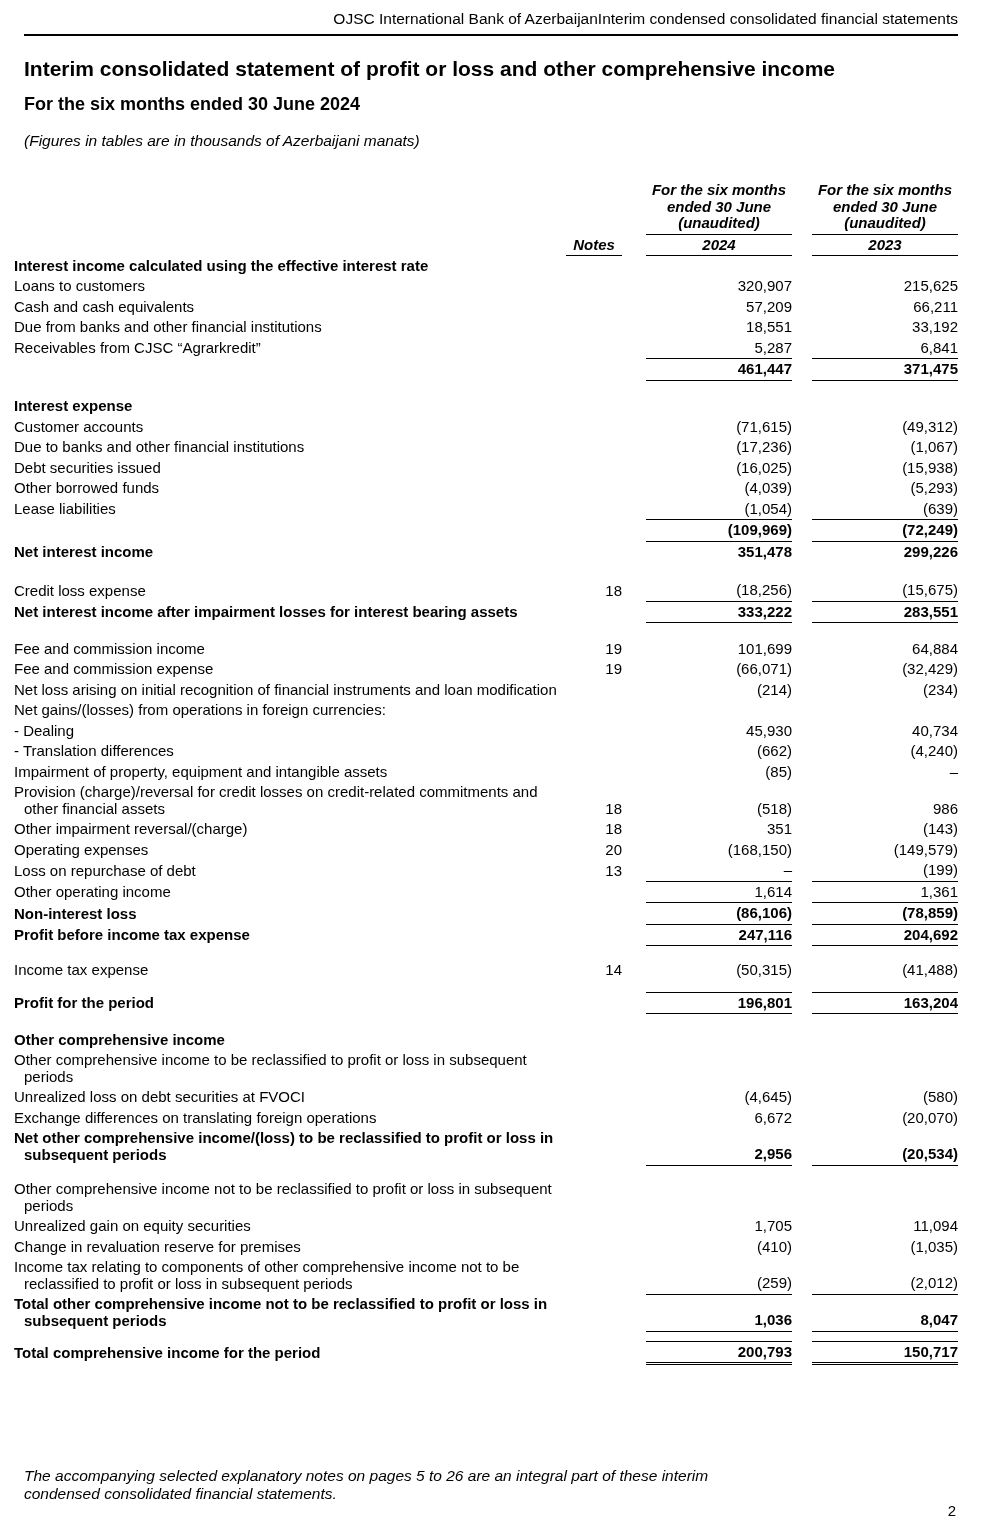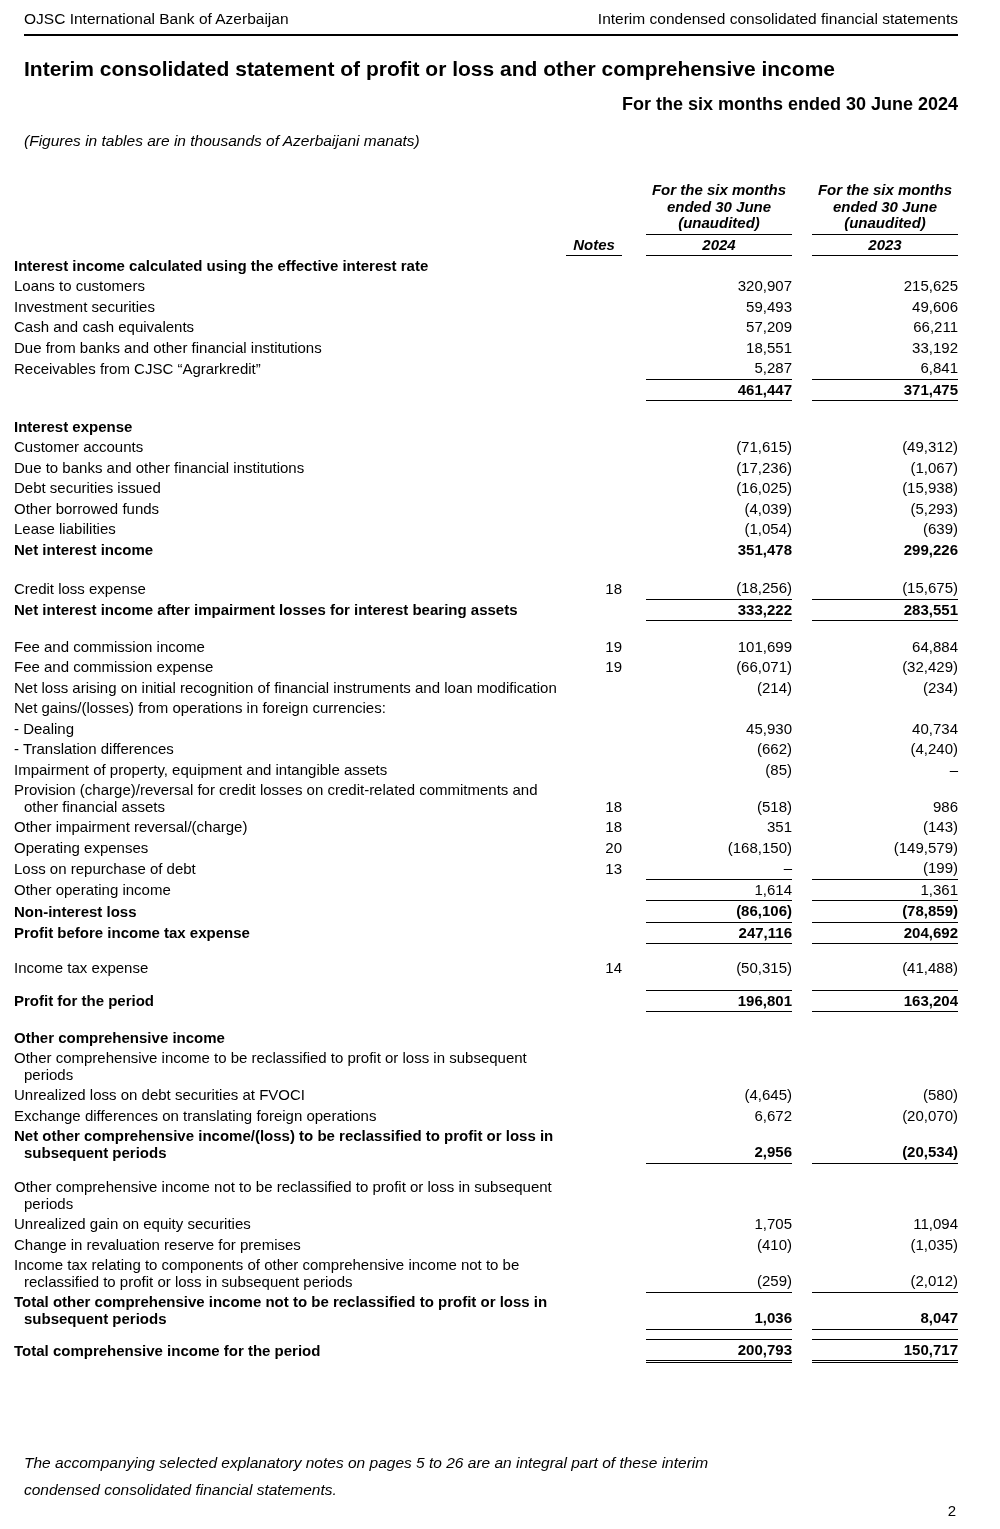--- a/index.html
+++ b/index.html
@@ -7,35 +7,34 @@
   body { font-family:"Liberation Sans", sans-serif; color:#000; }
   .page {
     position:relative;
     width:1000px; height:1529px;
     margin:0 auto;
     background:#ffffff;
     padding:10px 42px 0 24px;
     overflow:hidden;
   }
   .doc-header {
-    display:flex; justify-content:space-between; align-items:flex-end;
+    display:flex; justify-content:flex-end; align-items:flex-end;
     font-size:15.5px;
     padding-bottom:6px;
     border-bottom:2px solid #000;
   }
   .doc-title {
     margin-top:21px;
     font-size:21px;
     font-weight:bold;
   }
   .doc-subtitle {
     margin-top:13px;
     font-size:18px;
     font-weight:bold;
-    text-align:right;
   }
   .figures-note {
     margin-top:17px;
     font-size:15.5px;
     font-style:italic;
   }
   table.statement {
     width:934px;
     margin-top:30px;
     border-collapse:collapse;
@@ -67,21 +66,21 @@
   .rule-t { border-top:1px solid #000; }
   .rule-b { border-bottom:1px solid #000; }
   .rule-db { border-bottom:3px double #000; }
   .sp-row td { padding:0; }
   .footnote {
     position:absolute;
     left:24px; bottom:26px;
     width:700px;
     font-size:15.5px;
     font-style:italic;
-    line-height:27px;
+    line-height:18px;
   }
   .pagenum {
     position:absolute;
     right:44px; bottom:10px;
     font-size:15px;
   }
 </style>
 </head>
 <body>
 
@@ -142,28 +141,20 @@
         </tr>
         <tr>
           <td class="c-label">Loans to customers</td>
           <td class="c-notes"></td>
           <td class="c-sp"></td>
           <td class="c-val">320,907</td>
           <td class="c-sp"></td>
           <td class="c-val">215,625</td>
         </tr>
         <tr>
-          <td class="c-label">Investment securities</td>
-          <td class="c-notes"></td>
-          <td class="c-sp"></td>
-          <td class="c-val">59,493</td>
-          <td class="c-sp"></td>
-          <td class="c-val">49,606</td>
-        </tr>
-        <tr>
           <td class="c-label">Cash and cash equivalents</td>
           <td class="c-notes"></td>
           <td class="c-sp"></td>
           <td class="c-val">57,209</td>
           <td class="c-sp"></td>
           <td class="c-val">66,211</td>
         </tr>
         <tr>
           <td class="c-label">Due from banks and other financial institutions</td>
           <td class="c-notes"></td>
@@ -231,20 +222,28 @@
           <td class="c-sp"></td>
           <td class="c-val">(5,293)</td>
         </tr>
         <tr>
           <td class="c-label">Lease liabilities</td>
           <td class="c-notes"></td>
           <td class="c-sp"></td>
           <td class="c-val">(1,054)</td>
           <td class="c-sp"></td>
           <td class="c-val">(639)</td>
+        </tr>
+        <tr class="bold">
+          <td class="c-label"></td>
+          <td class="c-notes"></td>
+          <td class="c-sp"></td>
+          <td class="c-val rule-t rule-b">(109,969)</td>
+          <td class="c-sp"></td>
+          <td class="c-val rule-t rule-b">(72,249)</td>
         </tr>
         <tr class="bold">
           <td class="c-label">Net interest income</td>
           <td class="c-notes"></td>
           <td class="c-sp"></td>
           <td class="c-val">351,478</td>
           <td class="c-sp"></td>
           <td class="c-val">299,226</td>
         </tr>
         <tr class="sp-row">

